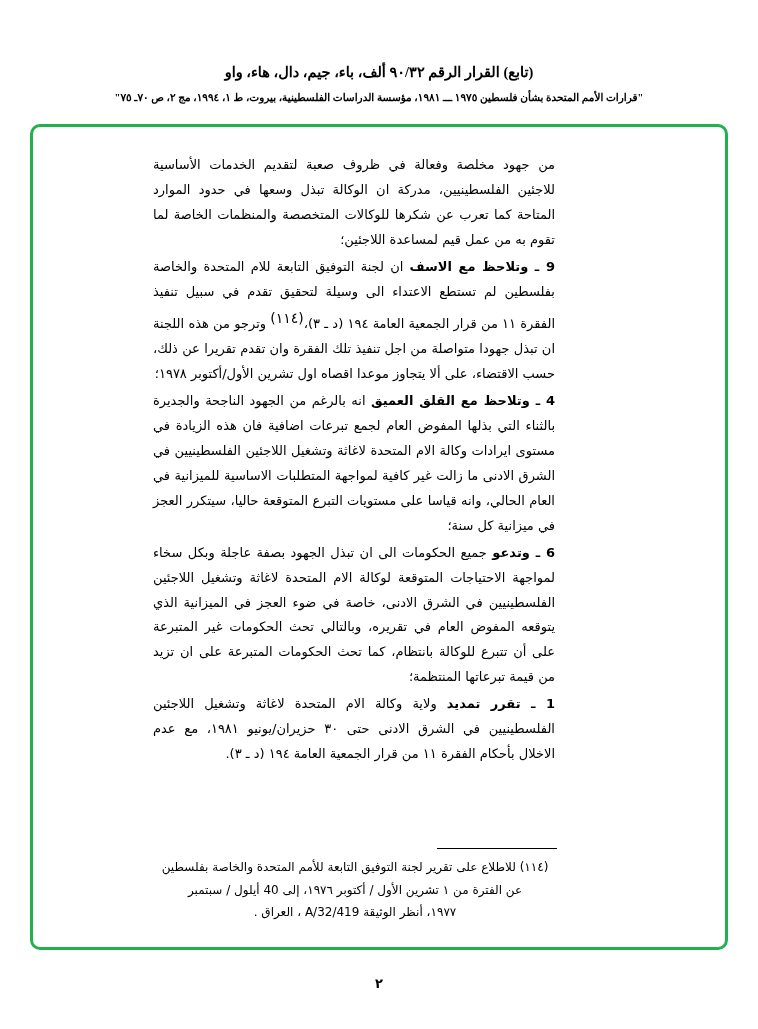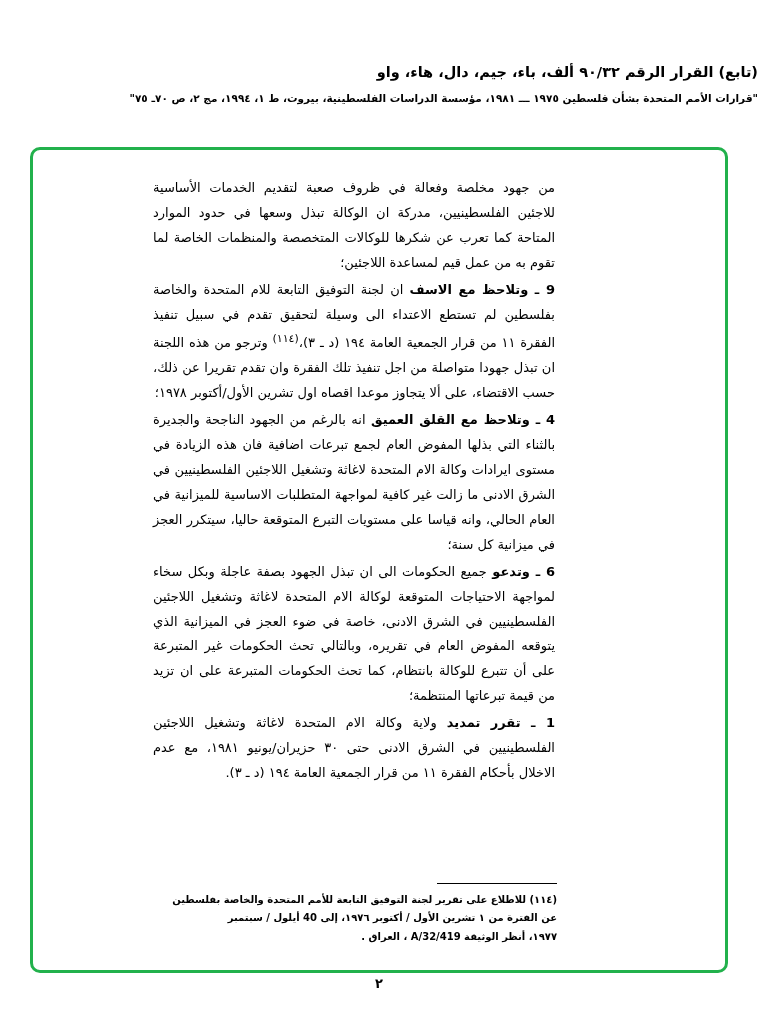--- a/index.html
+++ b/index.html
@@ -20,21 +20,22 @@
     height: 1029px;
     position: relative;
     box-sizing: border-box;
   }
   
   .doc-header {
     position: absolute;
     top: 62px;
     left: 0;
     right: 0;
-    text-align: right;
+    text-align: center;
+    font-family: Liberation Serif, serif;
   }
   .doc-title {
     font-size: 14.5px;
     font-weight: bold;
     letter-spacing: 0px;
     line-height: 1.4;
     direction: rtl;
   }
   .doc-subtitle {
     margin-top: 9px;
@@ -47,21 +48,20 @@
   .frame {
     position: absolute;
     top: 124px;
     left: 30px;
     width: 698px;
     height: 826px;
     border: 3px solid #22b14c;
     border-radius: 10px;
     box-sizing: border-box;
     background: #ffffff;
-    margin-top: 23px;
   }
   .frame-inner {
     position: absolute;
     top: 26px;
     right: 170px;
     left: 120px;
     bottom: 10px;
   }
   .body-text {
     direction: rtl;
@@ -73,42 +73,42 @@
   .body-text p {
     margin: 0 0 2px 0;
   }
   .body-text p.tight {
     margin-bottom: 0;
   }
   .lead {
     font-weight: bold;
   }
   sup.fn {
-    font-size: 11px;
+    font-size: 14px;
     vertical-align: super;
   }
   
   .footnote-wrap {
     position: absolute;
     left: 120px;
     right: 168px;
     bottom: 24px;
     direction: rtl;
   }
   .footnote-rule {
     width: 120px;
     height: 0;
     border-top: 1.2px solid #000;
     margin: 0 0 7px auto;
   }
   .footnote {
-    font-size: 10px;
+    font-size: 12px;
     line-height: 1.85;
-    text-align: right;
-    font-weight: bold;
+    text-align: center;
+    font-weight: normal;
   }
   .footnote div {
     white-space: nowrap;
   }
   
   .page-number {
     position: absolute;
     bottom: 38px;
     left: 0;
     right: 0;

